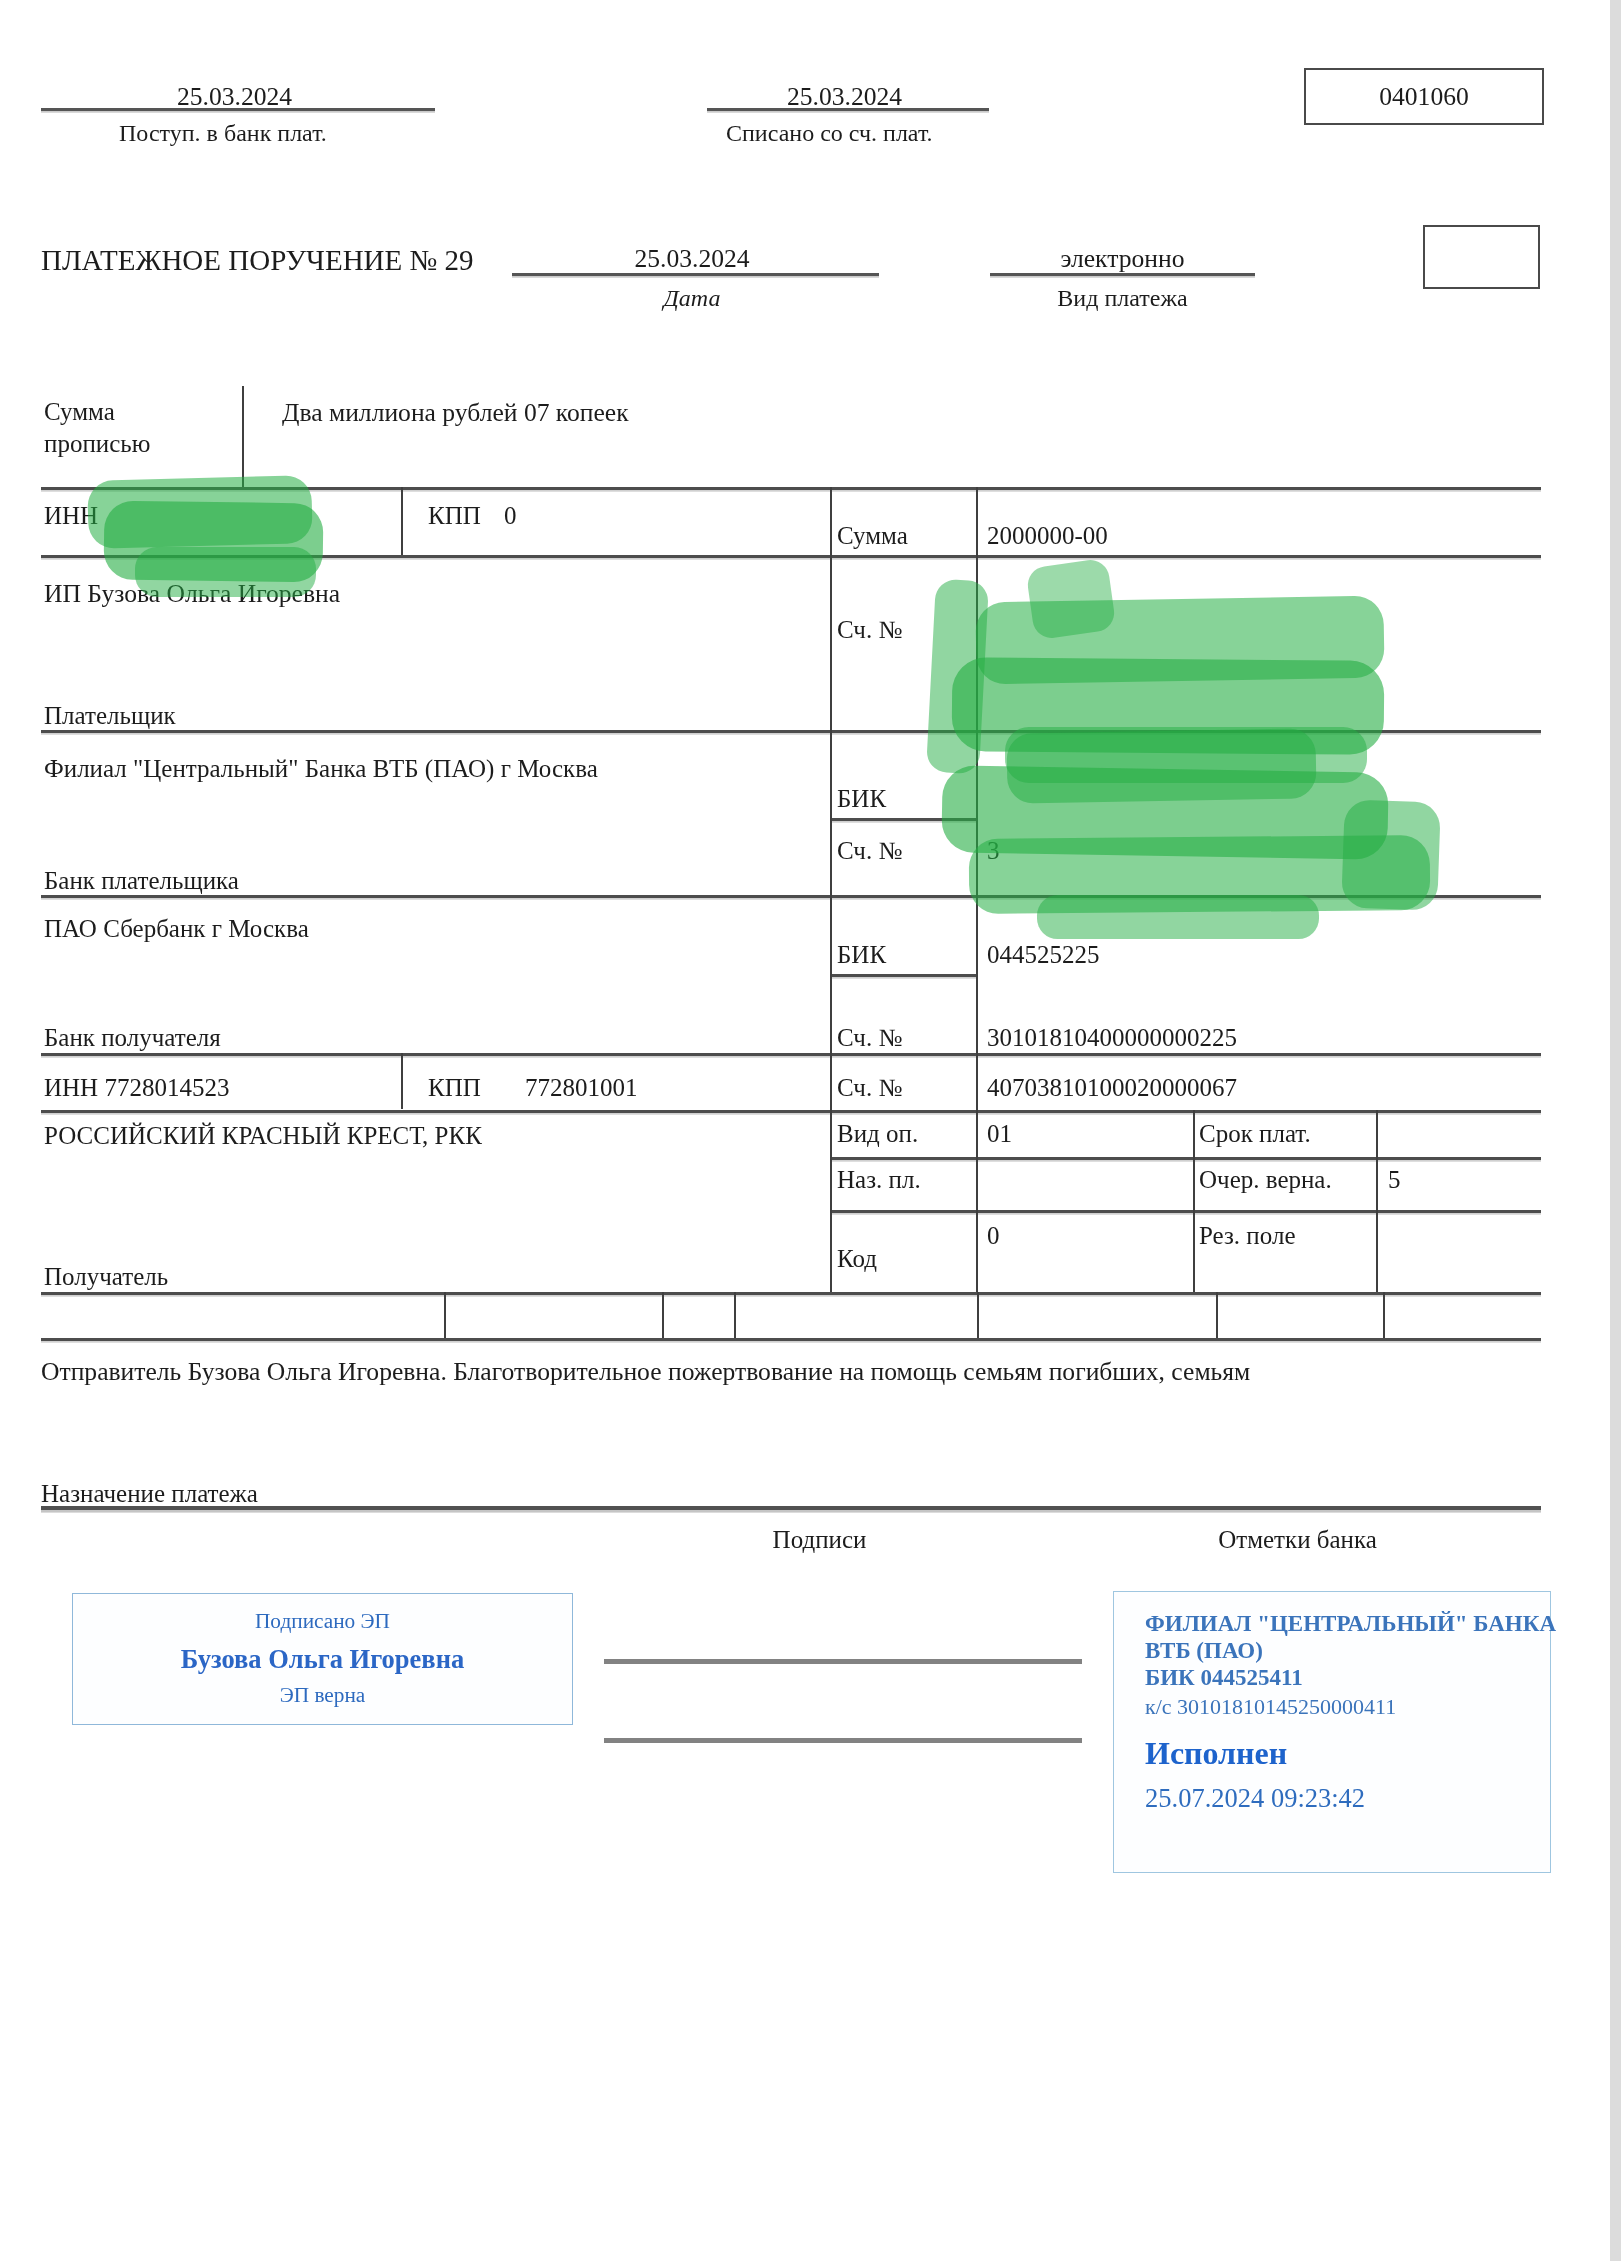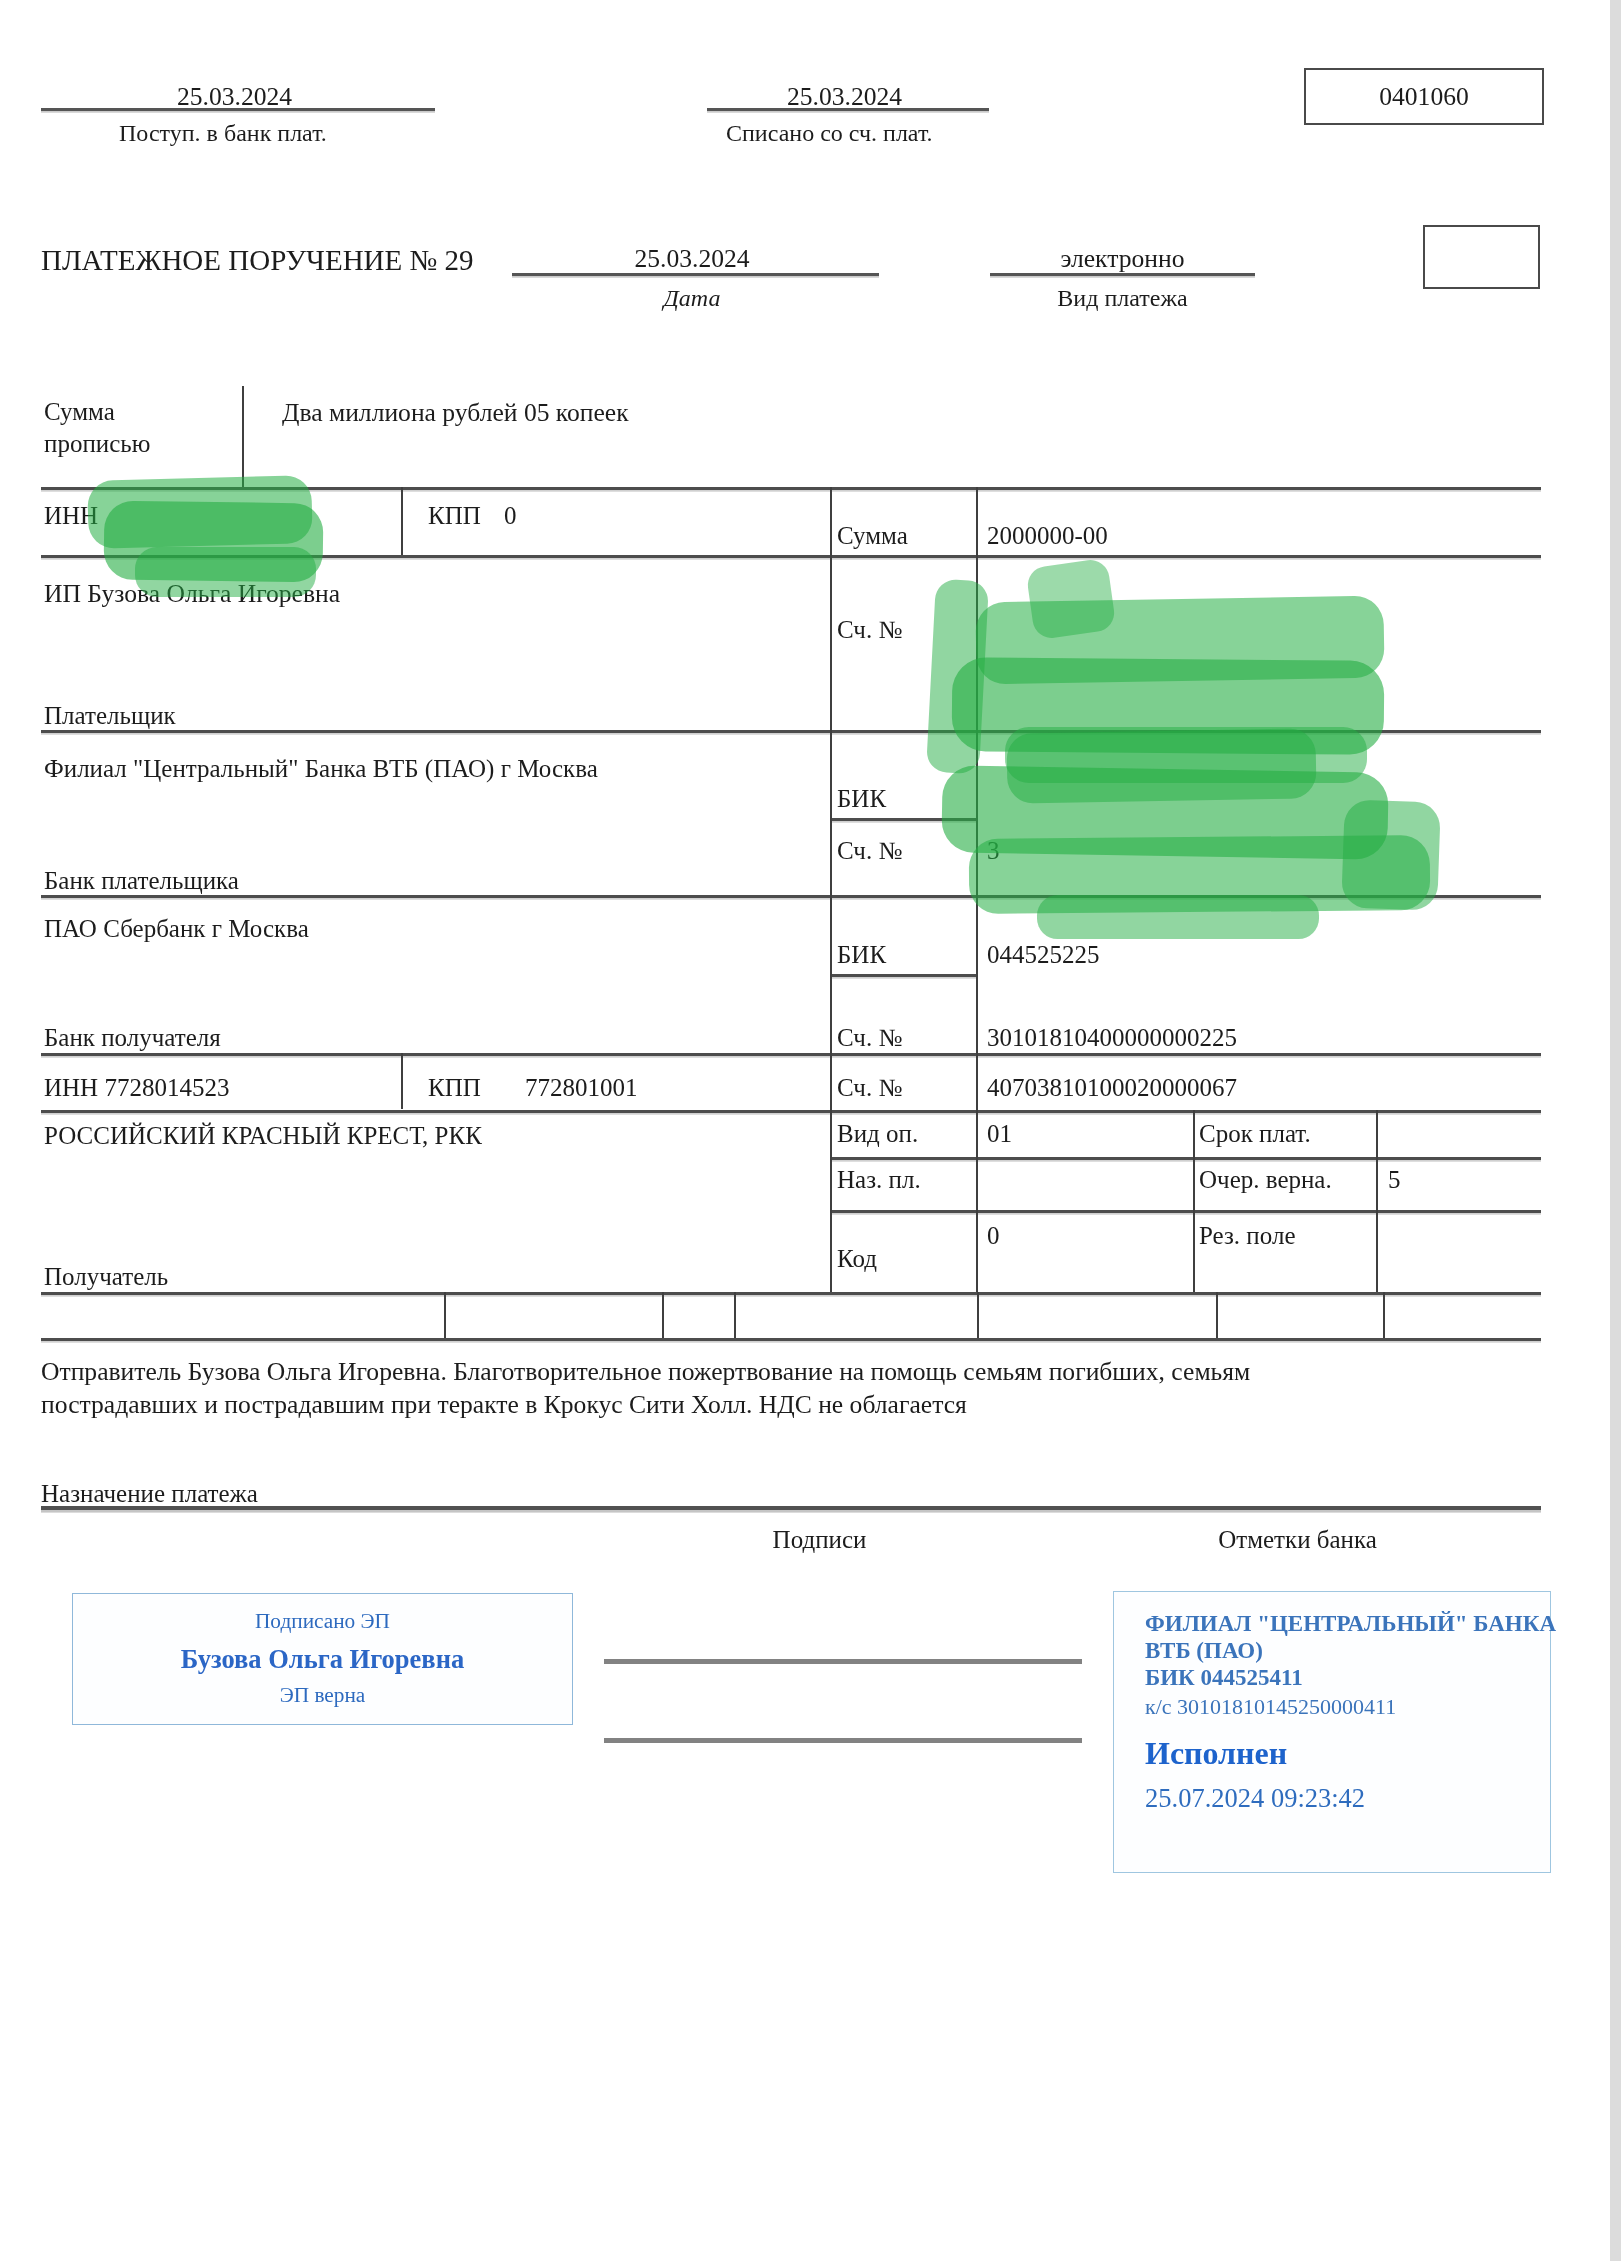--- a/index.html
+++ b/index.html
@@ -47,21 +47,21 @@
 
   <div class="t c" style="left:990px;top:244px;width:265px;font-size:25.6px;">электронно</div>
   <div class="ul" style="left:990px;top:273px;width:265px;"></div>
   <div class="t c" style="left:990px;top:285px;width:265px;font-size:24px;">Вид платежа</div>
 
   <div class="box" style="left:1423px;top:225px;width:113px;height:60px;"></div>
 
   <div class="t" style="left:44px;top:398px;">Сумма</div>
   <div class="t" style="left:44px;top:430px;">прописью</div>
   <div class="vline" style="left:242px;top:386px;height:101px;"></div>
-  <div class="t" style="left:282px;top:398px;font-size:25.6px;">Два миллиона рублей 05 копеек</div>
+  <div class="t" style="left:282px;top:398px;font-size:25.6px;">Два миллиона рублей 07 копеек</div>
 
   <div class="hline" style="left:41px;top:487px;width:1500px;"></div>
   <div class="hline" style="left:41px;top:555px;width:1500px;"></div>
   <div class="hline" style="left:41px;top:730px;width:1500px;"></div>
   <div class="hline" style="left:41px;top:895px;width:1500px;"></div>
   <div class="hline" style="left:41px;top:1053px;width:1500px;"></div>
   <div class="hline" style="left:41px;top:1110px;width:1500px;"></div>
   <div class="hline" style="left:41px;top:1292px;width:1500px;"></div>
   <div class="hline" style="left:41px;top:1338px;width:1500px;"></div>
   <div class="hline" style="left:830px;top:818px;width:146px;"></div>
@@ -117,21 +117,20 @@
   <div class="t" style="left:1199px;top:1120px;">Срок плат.</div>
   <div class="t" style="left:837px;top:1166px;">Наз. пл.</div>
   <div class="t" style="left:1199px;top:1166px;">Очер. верна.</div>
   <div class="t" style="left:1388px;top:1166px;">5</div>
   <div class="t" style="left:837px;top:1245px;">Код</div>
   <div class="t" style="left:987px;top:1222px;">0</div>
   <div class="t" style="left:1199px;top:1222px;">Рез. поле</div>
   <div class="t" style="left:44px;top:1263px;">Получатель</div>
 
   <div class="t" style="left:41px;top:1357px;font-size:25.6px;">Отправитель Бузова Ольга Игоревна.  Благотворительное пожертвование на помощь семьям погибших, семьям</div>
-  <div class="t" style="left:41px;top:1390px;font-size:25.6px;">пострадавших и пострадавшим при теракте в Крокус Сити Холл. НДС не облагается</div>
   <div class="t" style="left:41px;top:1480px;">Назначение платежа</div>
   <div class="thick" style="left:41px;top:1506px;width:1500px;"></div>
 
   <div class="t c" style="left:734px;top:1526px;width:171px;">Подписи</div>
   <div class="t c" style="left:1195px;top:1526px;width:205px;">Отметки банка</div>
 
   <div class="stamp-left">
     <div class="t" style="left:0;top:15.4px;width:100%;font-size:21.3px;text-align:center;">Подписано ЭП</div>
     <div class="t" style="left:0;top:50px;width:100%;font-size:26.5px;font-weight:bold;text-align:center;color:#2b66c6;">Бузова Ольга Игоревна</div>
     <div class="t" style="left:0;top:89px;width:100%;font-size:21.3px;text-align:center;">ЭП верна</div>

